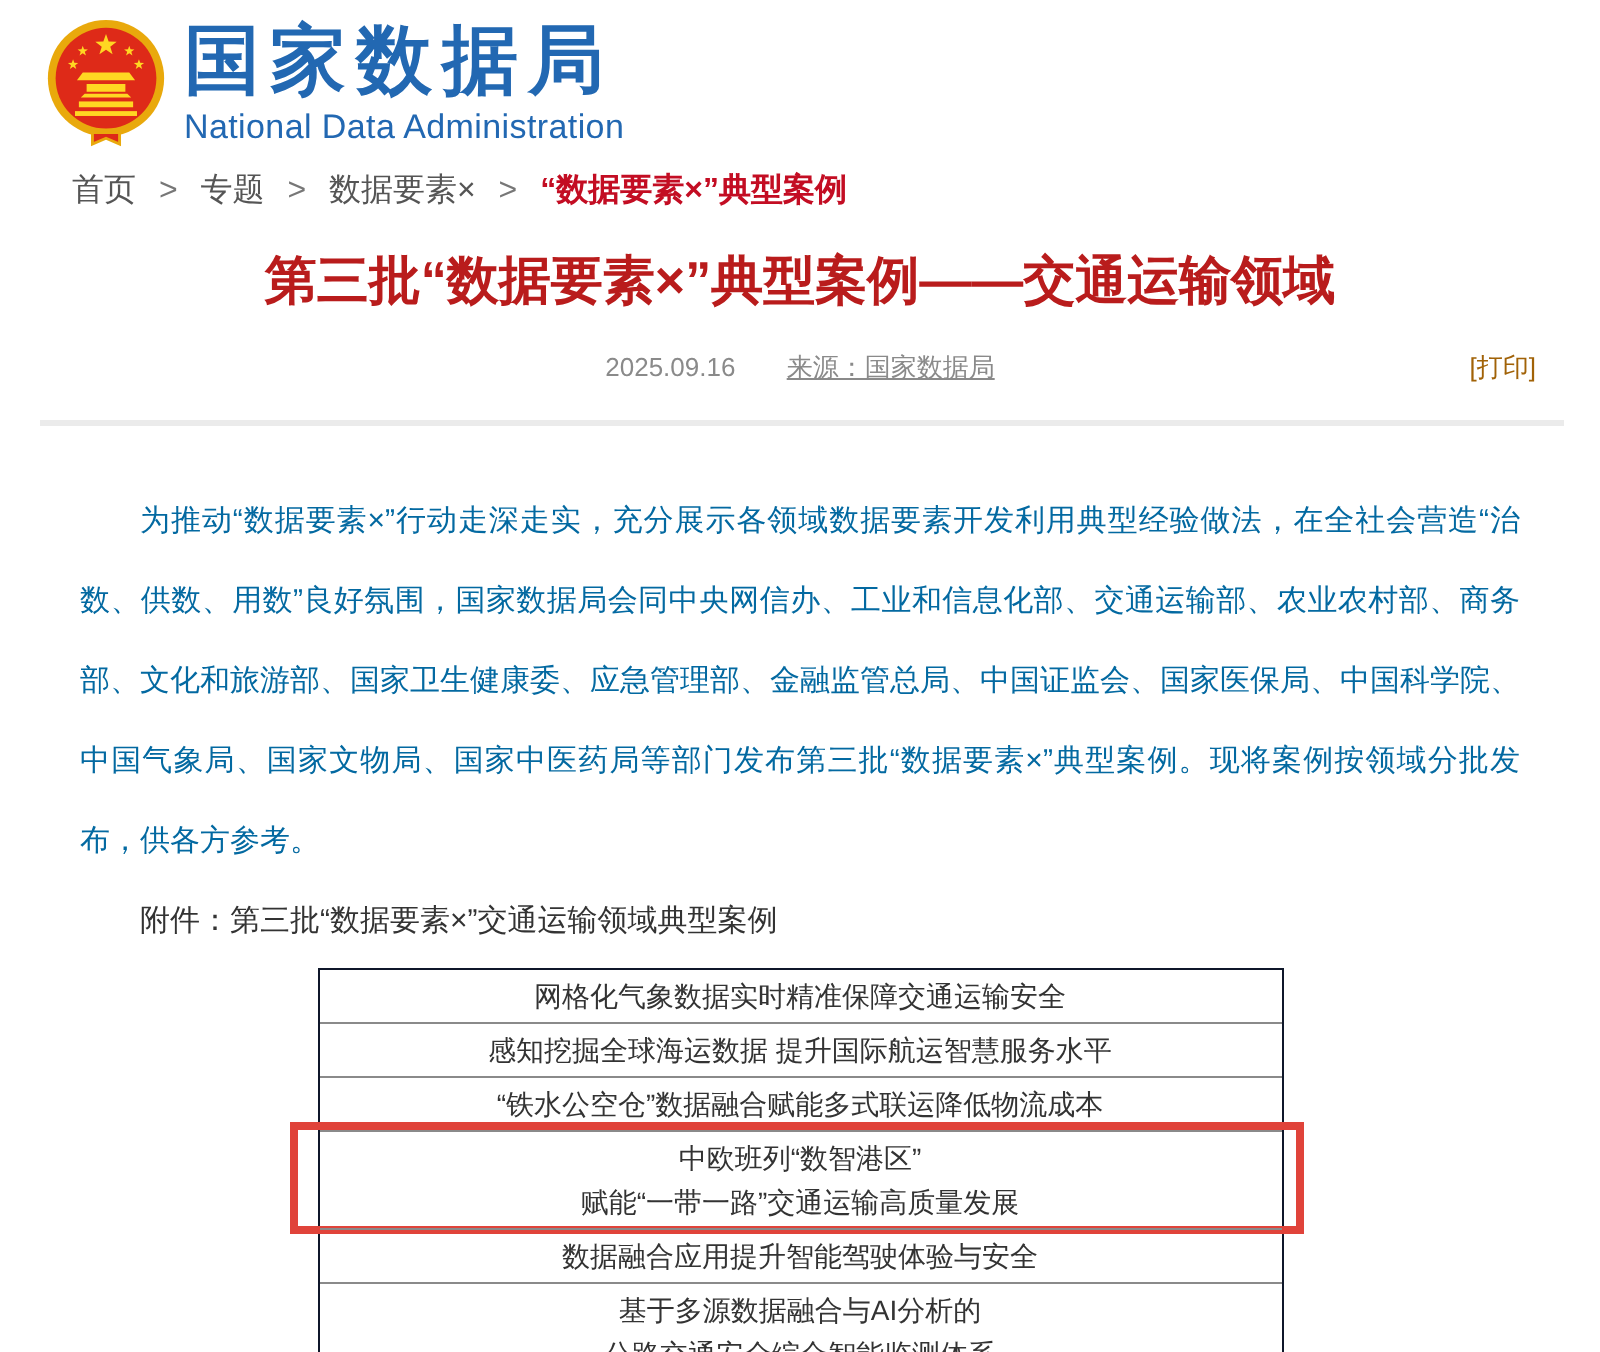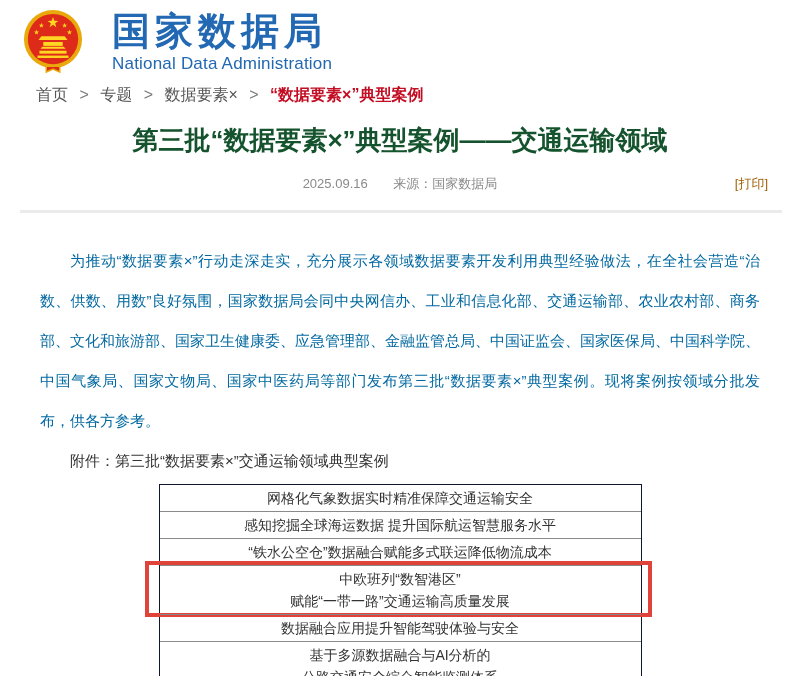--- a/index.html
+++ b/index.html
@@ -2,34 +2,34 @@
 <html><head>
 <meta charset="utf-8">
 <style>
   * { margin:0; padding:0; box-sizing:border-box; }
   html,body { width:800px; height:676px; background:#fff; overflow:hidden;
     font-family:"Liberation Sans","DejaVu Sans",sans-serif; }
 
   
   .header { display:flex; align-items:center; padding:9px 0 2px 22px; }
   .emblem { width:62px; height:64px; flex:0 0 auto; }
-  .header-text { margin-left:28px; }
+  .header-text { margin-left:8px; }
   .title-cn { font-size:38px; font-weight:bold; color:#2268b2; letter-spacing:5px; line-height:44px; }
   .title-en { font-size:17px; color:#2268b2; margin-top:1px; letter-spacing:0.2px; }
 
   
   .breadcrumb { margin:9px 0 0 36px; font-size:16px; color:#555; }
   .breadcrumb a { color:#555; text-decoration:none; cursor:pointer; }
   .breadcrumb .sep { margin:0 7px; color:#777; }
   .breadcrumb .current { color:#c30d23; font-weight:bold; }
 
   
-  .article-title { margin-top:17px; text-align:center; font-size:26px; font-weight:bold; color:#14532d; }
+  .article-title { margin-top:17px; text-align:center; font-size:26px; font-weight:bold; color:#b91c1c; }
   .meta { position:relative; margin-top:17px; text-align:center; font-size:13px; color:#8a8a8a; height:16px; }
-  .meta .src { margin-left:22px; }
+  .meta .src { margin-left:22px;text-decoration:underline; }
   .print-btn { position:absolute; right:32px; top:0; color:#a16207; cursor:pointer; }
   .divider { margin:19px 18px 0 20px; border-top:3px solid #ebebeb; }
 
   
   .content { padding:0 40px; }
   .paragraph { margin-top:28px; font-size:15px; line-height:40px; color:#0369a1;
     text-indent:2em; text-align:justify; }
   .attach-line { margin-top:6px; font-size:15px; line-height:28px; color:#333; text-indent:2em; }
   .table-title { margin-top:13px; text-align:center; font-size:15px; font-weight:bold; color:#222; }
 

